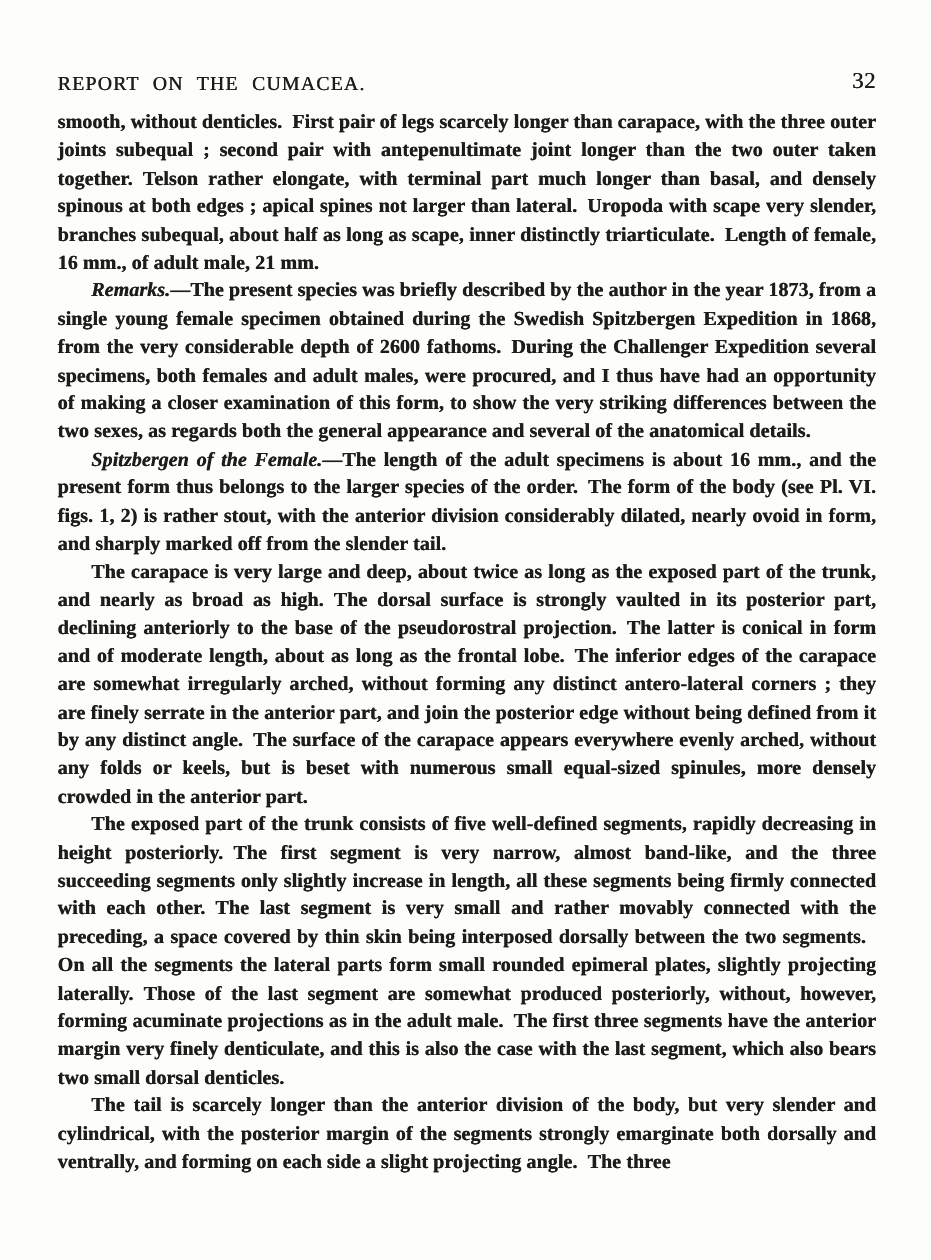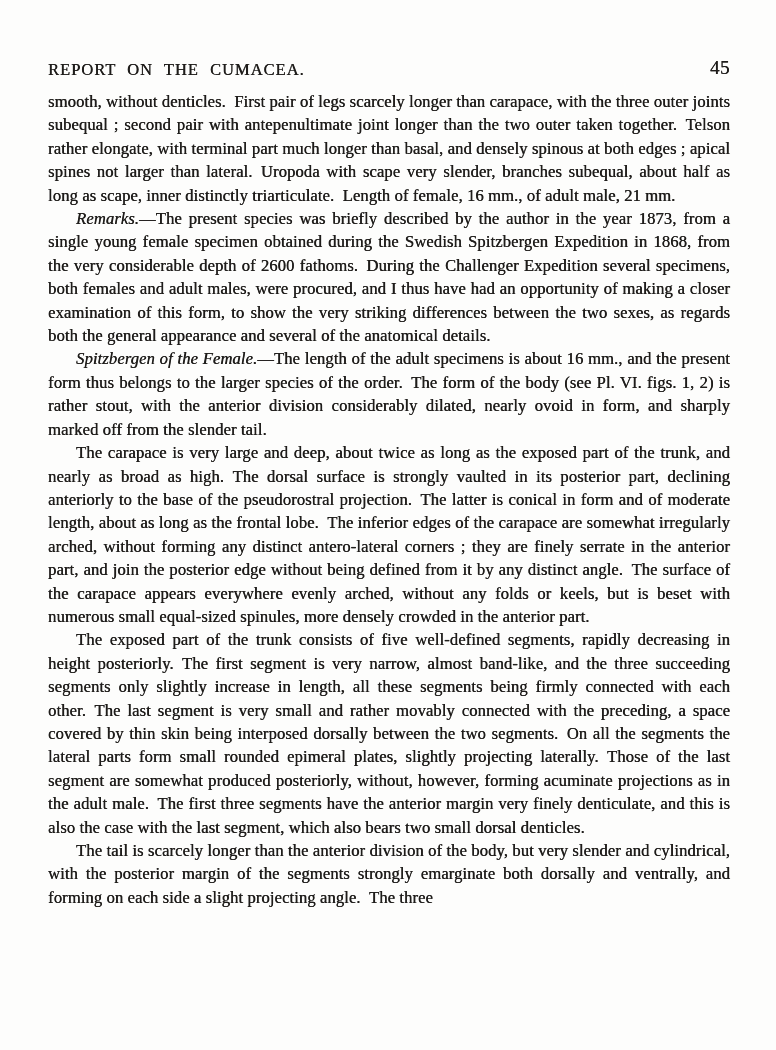--- a/index.html
+++ b/index.html
@@ -46,36 +46,37 @@
     left: 48px;
     width: 682px;
     font-size: 16.6px;
     line-height: 23.4px;
     text-align: justify;
     letter-spacing: 0.1px;
   }
   .para {
     margin: 0;
     text-indent: 28px;
+    font-weight: bold;
   }
   .para.continuation {
     text-indent: 0;
   }
   .lead {
     font-style: italic;
   }
 </style>
 </head>
 <body>
 
 <div class="page">
 
   <header class="page-header">
     <div class="running-title">REPORT ON THE CUMACEA.</div>
-    <div class="page-number">45</div>
+    <div class="page-number">32</div>
   </header>
 
   <main class="page-body">
 
     <p class="para continuation"><span class="lead"></span><span>smooth, without denticles. First pair of legs scarcely longer than carapace, with the three outer joints subequal ; second pair with antepenultimate joint longer than the two outer taken together. Telson rather elongate, with terminal part much longer than basal, and densely spinous at both edges ; apical spines not larger than lateral. Uropoda with scape very slender, branches subequal, about half as long as scape, inner distinctly triarticulate. Length of female, 16 mm., of adult male, 21 mm.</span></p>
 
     <p class="para"><span class="lead">Remarks.</span><span>—The present species was briefly described by the author in the year 1873, from a single young female specimen obtained during the Swedish Spitzbergen Expedition in 1868, from the very considerable depth of 2600 fathoms. During the Challenger Expedition several specimens, both females and adult males, were procured, and I thus have had an opportunity of making a closer examination of this form, to show the very striking differences between the two sexes, as regards both the general appearance and several of the anatomical details.</span></p>
 
     <p class="para"><span class="lead">Spitzbergen of the Female.</span><span>—The length of the adult specimens is about 16 mm., and the present form thus belongs to the larger species of the order. The form of the body (see Pl. VI. figs. 1, 2) is rather stout, with the anterior division considerably dilated, nearly ovoid in form, and sharply marked off from the slender tail.</span></p>
 

